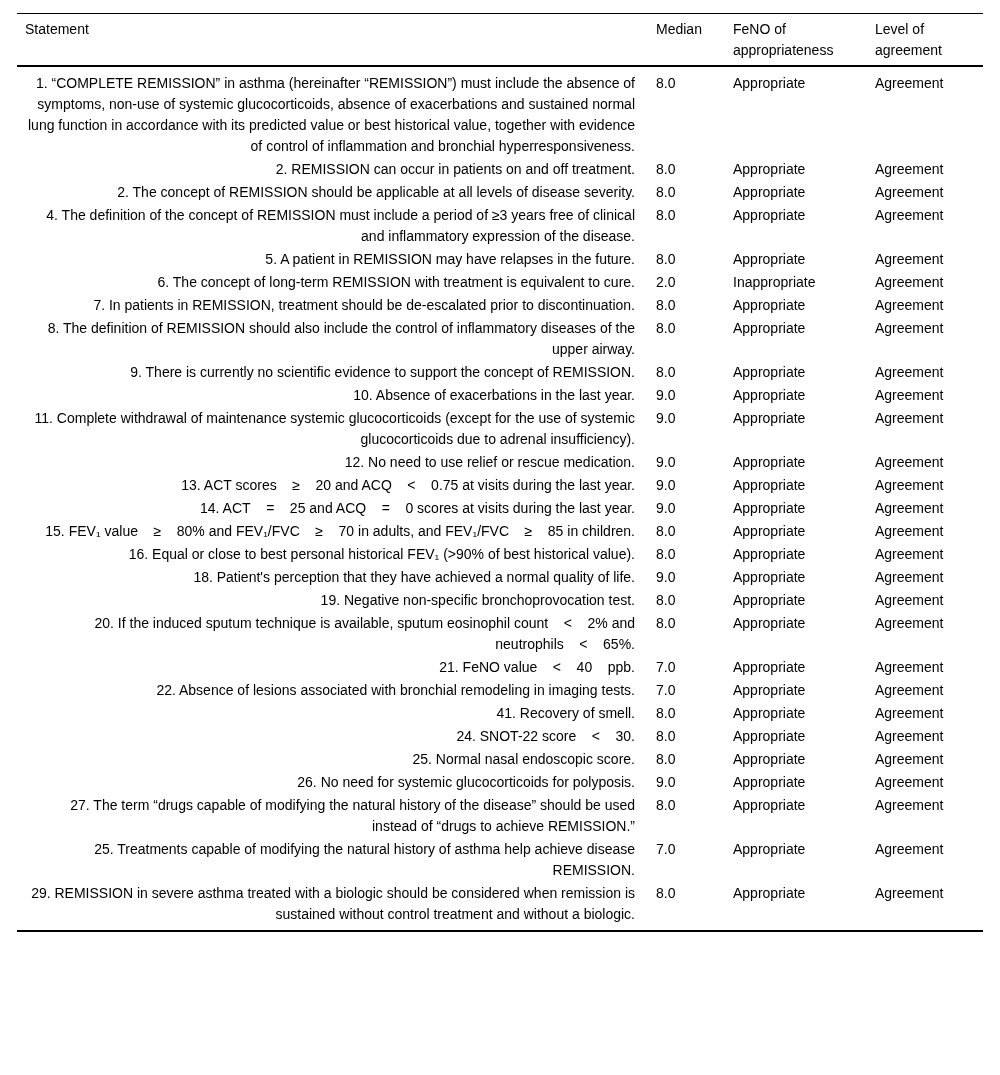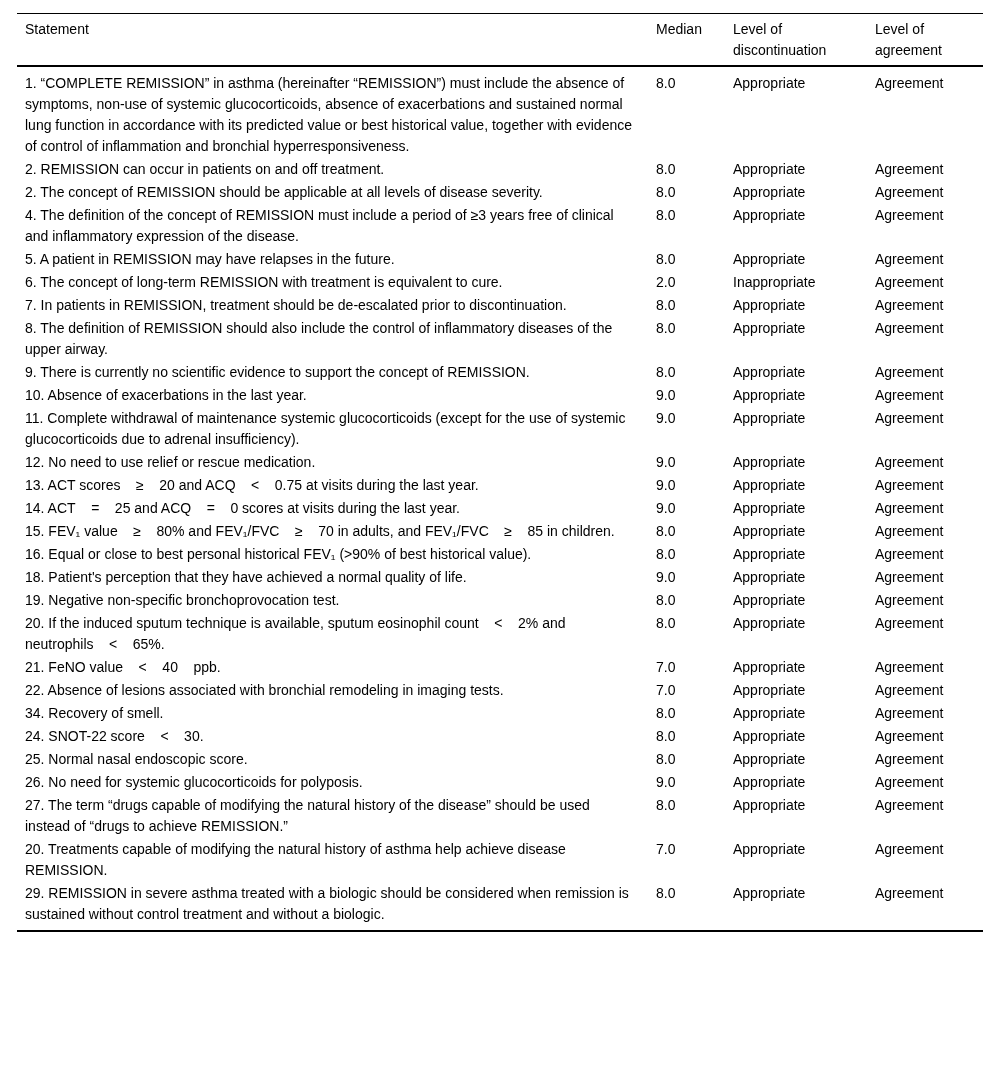--- a/index.html
+++ b/index.html
@@ -41,40 +41,41 @@
   }
   thead th.cell-statement { padding-left: 8px; }
 
   tbody td {
     vertical-align: top;
     padding: 0 0 2px 0;
   }
   tbody td.cell-statement {
     padding-left: 8px;
     padding-right: 21px;
+    text-align: right;
   }
   tbody tr:first-child td { padding-top: 6px; }
   tbody tr:last-child td  { padding-bottom: 5px; }
 </style>
 </head>
 <body>
 
 <div class="table-wrap">
   <table class="consensus">
     <colgroup>
       <col class="c-statement">
       <col class="c-median">
       <col class="c-appr">
       <col class="c-agree">
     </colgroup>
     <thead>
       <tr>
         <th class="cell-statement">Statement</th>
         <th class="cell-median">Median</th>
-        <th class="cell-appropriateness">Level of discontinuation</th>
+        <th class="cell-appropriateness">FeNO of appropriateness</th>
         <th class="cell-agreement">Level of agreement</th>
       </tr>
     </thead>
     <tbody>
         <tr>
     <td class="cell-statement">1. “COMPLETE REMISSION” in asthma (hereinafter “REMISSION”) must include the absence of symptoms, non-use of systemic glucocorticoids, absence of exacerbations and sustained normal lung function in accordance with its predicted value or best historical value, together with evidence of control of inflammation and bronchial hyperresponsiveness.</td>
     <td class="cell-median">8.0</td>
     <td class="cell-appropriateness">Appropriate</td>
     <td class="cell-agreement">Agreement</td>
   </tr>
@@ -192,21 +193,21 @@
     <td class="cell-appropriateness">Appropriate</td>
     <td class="cell-agreement">Agreement</td>
   </tr>
         <tr>
     <td class="cell-statement">22. Absence of lesions associated with bronchial remodeling in imaging tests.</td>
     <td class="cell-median">7.0</td>
     <td class="cell-appropriateness">Appropriate</td>
     <td class="cell-agreement">Agreement</td>
   </tr>
         <tr>
-    <td class="cell-statement">34. Recovery of smell.</td>
+    <td class="cell-statement">41. Recovery of smell.</td>
     <td class="cell-median">8.0</td>
     <td class="cell-appropriateness">Appropriate</td>
     <td class="cell-agreement">Agreement</td>
   </tr>
         <tr>
     <td class="cell-statement">24. SNOT-22 score&nbsp;&nbsp;&nbsp;&nbsp;&lt;&nbsp;&nbsp;&nbsp;&nbsp;30.</td>
     <td class="cell-median">8.0</td>
     <td class="cell-appropriateness">Appropriate</td>
     <td class="cell-agreement">Agreement</td>
   </tr>
@@ -222,21 +223,21 @@
     <td class="cell-appropriateness">Appropriate</td>
     <td class="cell-agreement">Agreement</td>
   </tr>
         <tr>
     <td class="cell-statement">27. The term “drugs capable of modifying the natural history of the disease” should be used instead of “drugs to achieve REMISSION.”</td>
     <td class="cell-median">8.0</td>
     <td class="cell-appropriateness">Appropriate</td>
     <td class="cell-agreement">Agreement</td>
   </tr>
         <tr>
-    <td class="cell-statement">20. Treatments capable of modifying the natural history of asthma help achieve disease REMISSION.</td>
+    <td class="cell-statement">25. Treatments capable of modifying the natural history of asthma help achieve disease REMISSION.</td>
     <td class="cell-median">7.0</td>
     <td class="cell-appropriateness">Appropriate</td>
     <td class="cell-agreement">Agreement</td>
   </tr>
         <tr>
     <td class="cell-statement">29. REMISSION in severe asthma treated with a biologic should be considered when remission is sustained without control treatment and without a biologic.</td>
     <td class="cell-median">8.0</td>
     <td class="cell-appropriateness">Appropriate</td>
     <td class="cell-agreement">Agreement</td>
   </tr>

